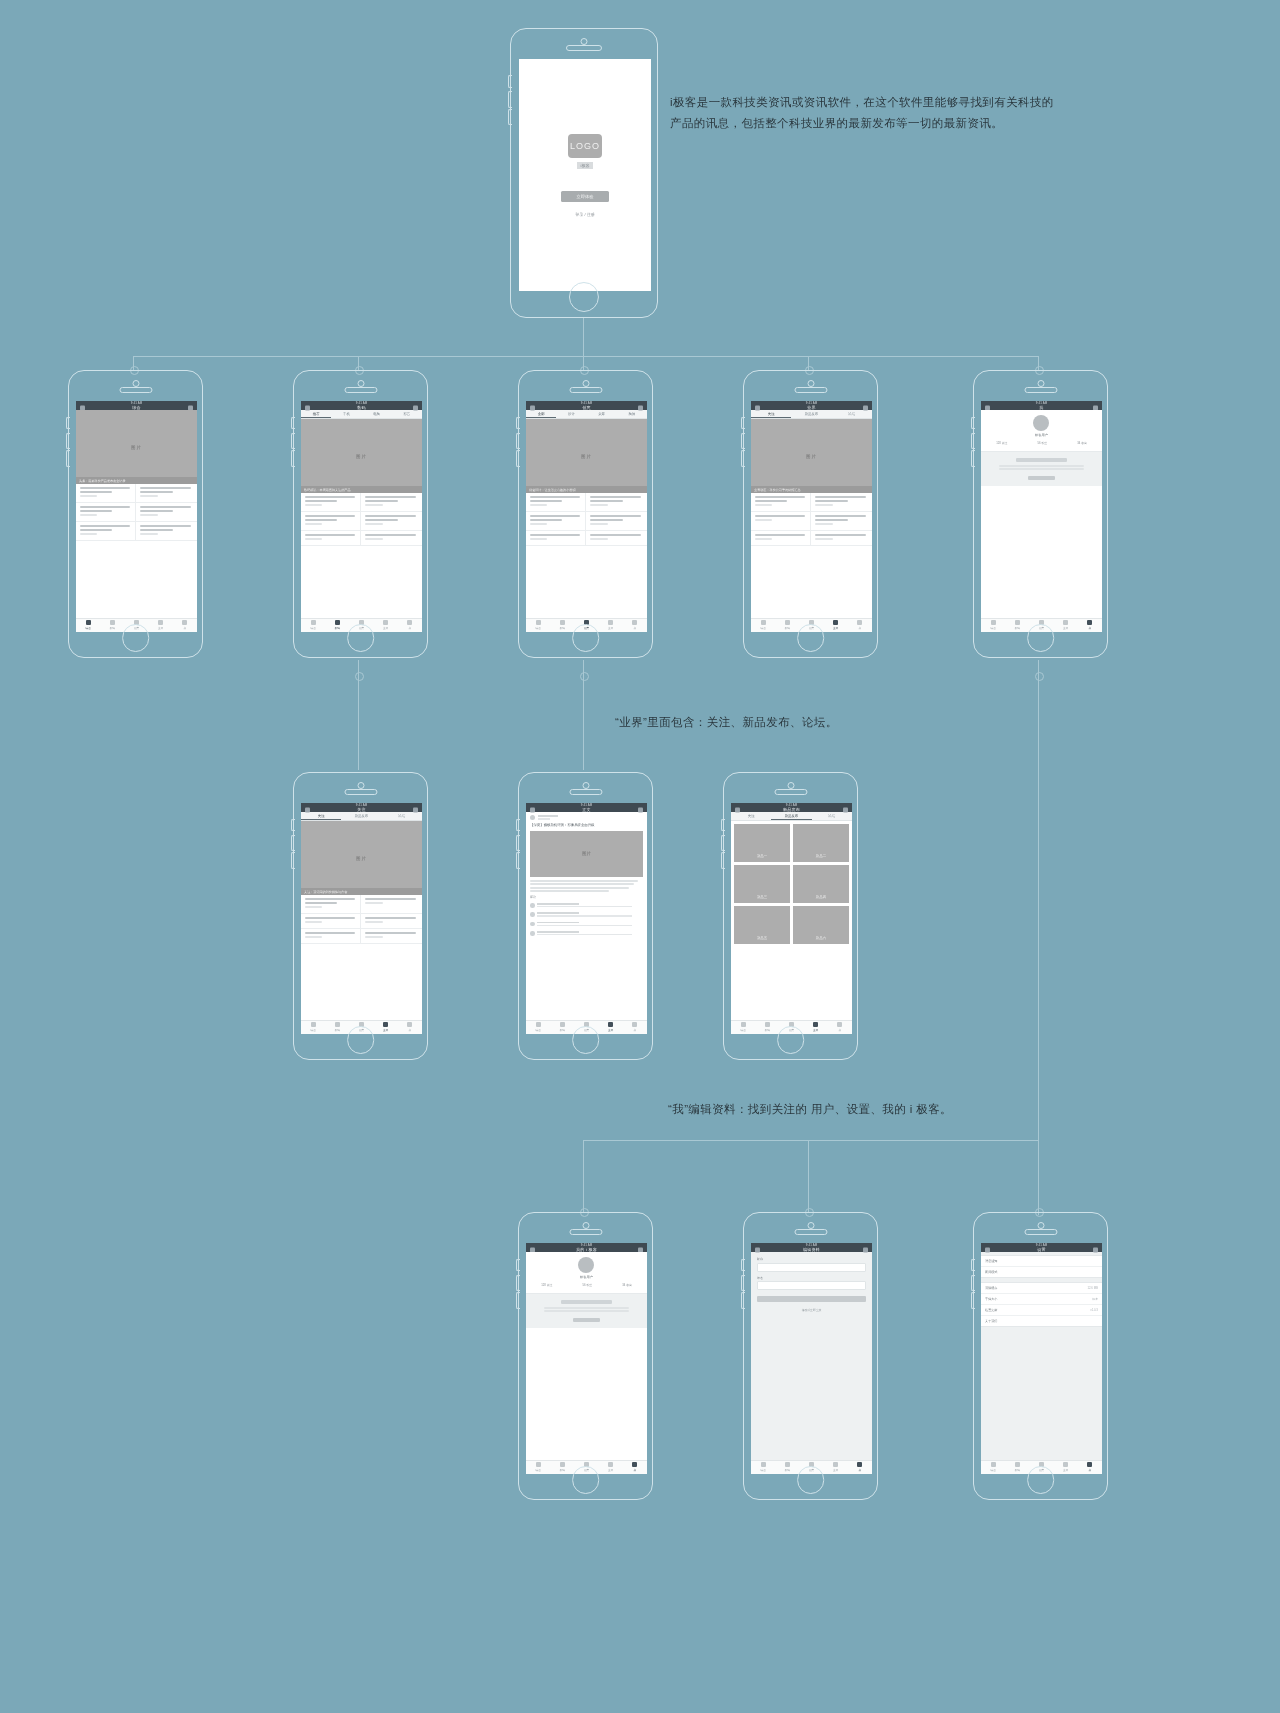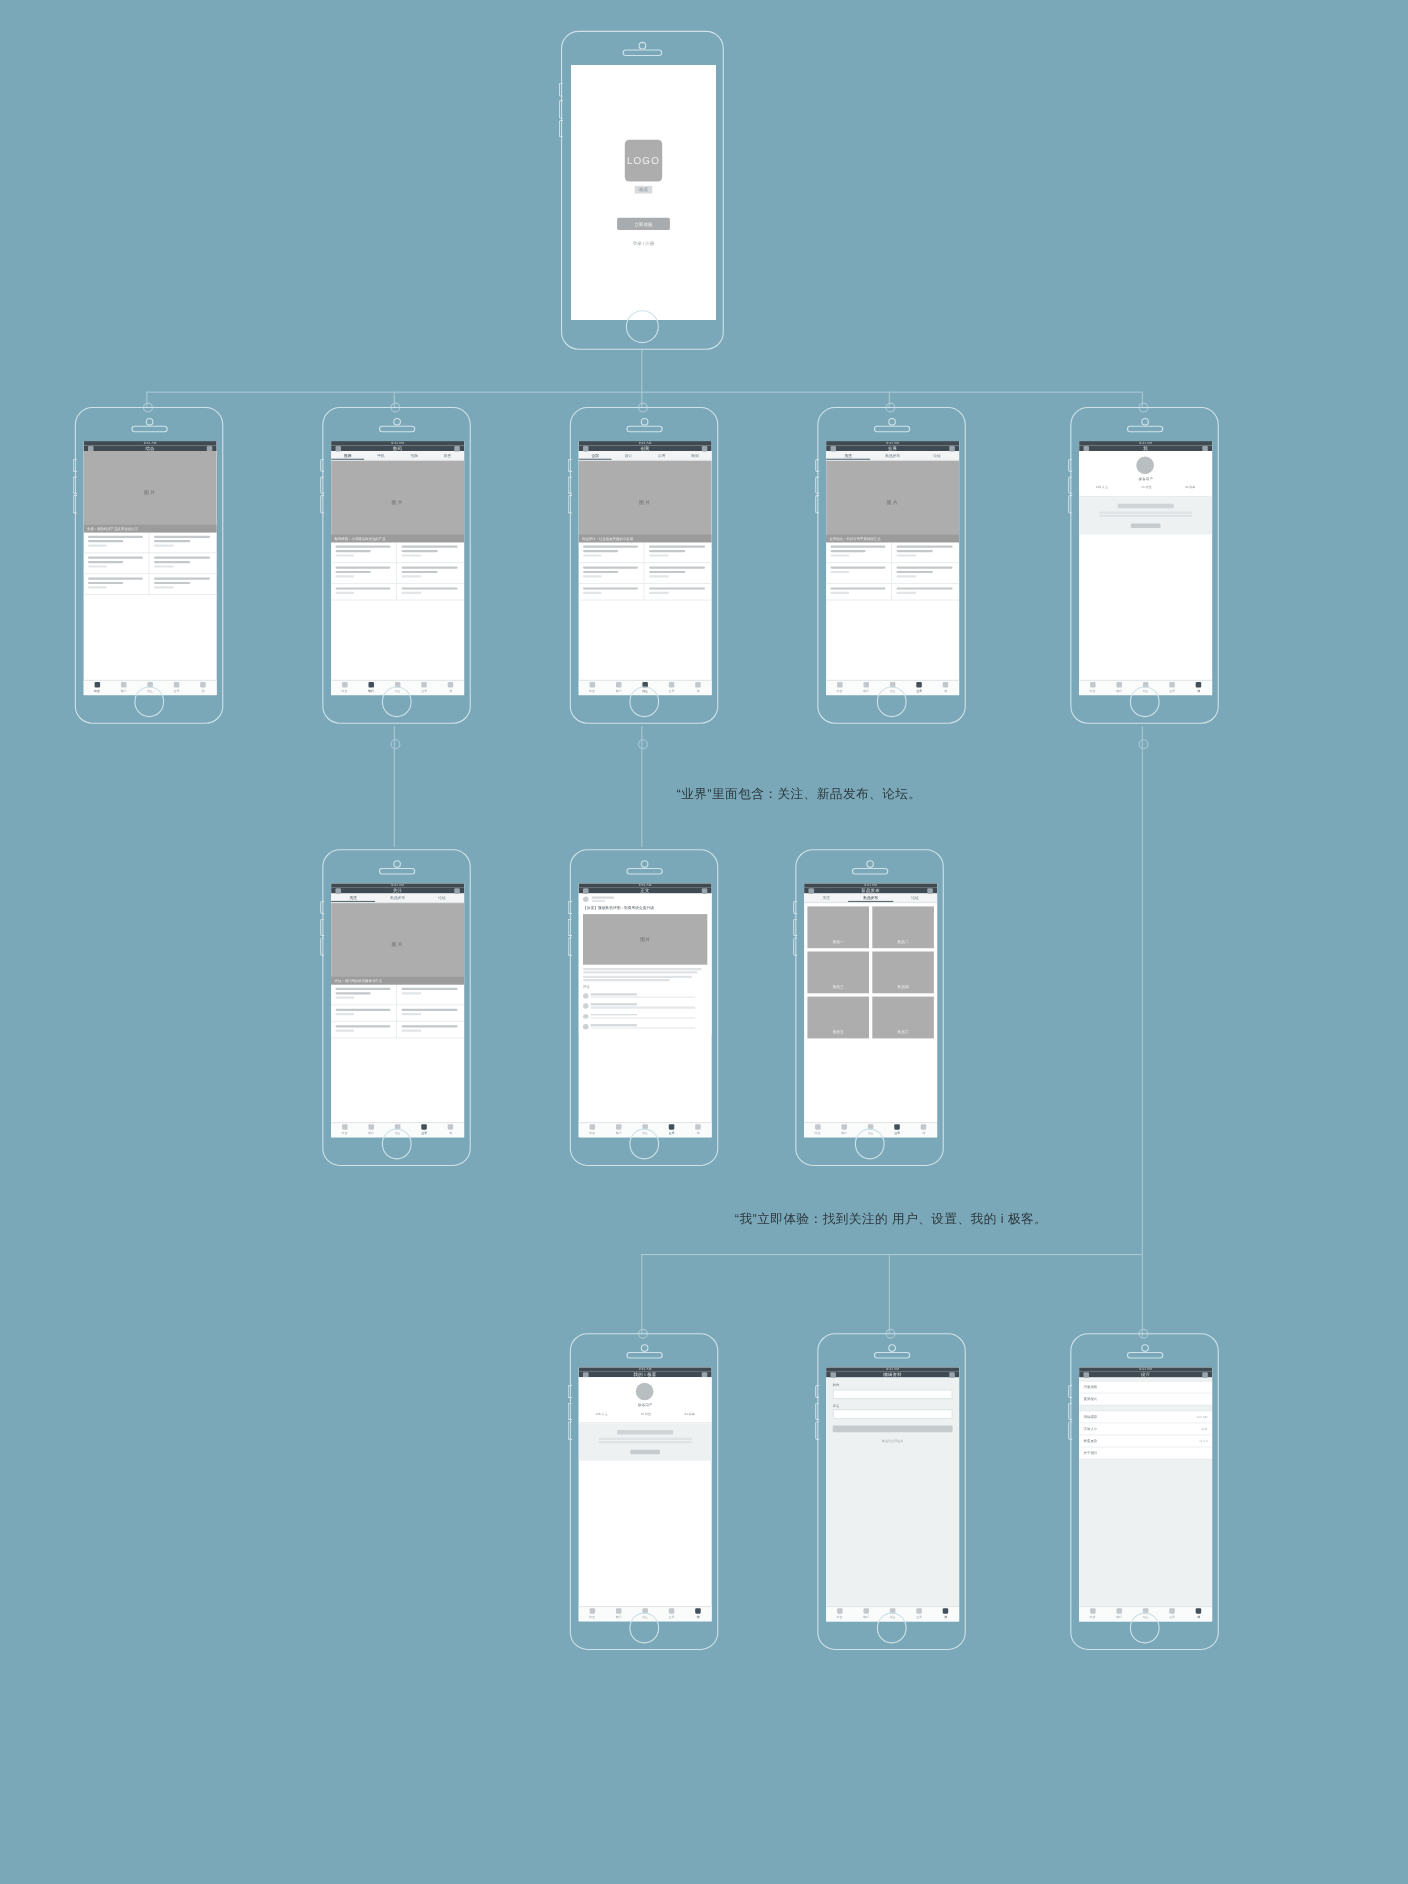--- a/index.html
+++ b/index.html
@@ -118,21 +118,21 @@
   }
   .tabbar .ti{flex:1;display:flex;flex-direction:column;align-items:center;justify-content:center;padding:1.5px 0;}
   .tabbar .ti .gl{width:5px;height:5px;background:#c2c8cb;border-radius:1px;}
   .tabbar .ti.on .gl{background:#43505a;}
   .tabbar .ti .tl{font-size:2.6px;color:#9aa2a7;margin-top:.8px;}
   .tabbar .ti.on .tl{color:#43505a;}
 
   
   .splash{width:100%;height:100%;display:flex;flex-direction:column;align-items:center;justify-content:center;background:#fff;}
   .splash .logo{
-    width:34px;height:38px;background:#adadad;border-radius:4px;
+    width:34px;height:24px;background:#adadad;border-radius:4px;
     display:flex;align-items:center;justify-content:center;
     color:#efefef;font-size:9px;letter-spacing:1px;
   }
   .splash .sub{font-size:4px;color:#8d9398;margin-top:4px;background:#d9dcde;padding:1px 4px;}
   .splash .cta{margin-top:22px;background:#a8acae;color:#f3f4f5;font-size:4.2px;padding:3px 16px;border-radius:1.5px;}
   .splash .foot{margin-top:10px;font-size:4px;color:#8d9398;}
 
   
   .profhead{
     width:100%;background:#ffffff;display:flex;flex-direction:column;
@@ -216,22 +216,24 @@
   <div class="ln v" style="left:1038px;top:660px;height:555px;"></div>
   <div class="node-dot" style="left:1035px;top:672px;"></div>
 
   <div class="ln h" style="left:583px;top:1140px;width:455px;"></div>
   <div class="ln v" style="left:583px;top:1140px;height:72px;"></div>
   <div class="ln v" style="left:808px;top:1140px;height:72px;"></div>
   <div class="node-dot" style="left:580px;top:1208px;"></div>
   <div class="node-dot" style="left:805px;top:1208px;"></div>
   <div class="node-dot" style="left:1035px;top:1208px;"></div>
 
+  <div class="ann" style="left:670px;top:92px;width:440px;">i极客是一款科技类资讯或资讯软件，在这个软件里能够寻找到有关科技的
+产品的讯息，包括整个科技业界的最新发布等一切的最新资讯。</div>
   <div class="ann" style="left:596px;top:712px;width:320px;margin-left:19px;">“业界”里面包含：关注、新品发布、论坛。</div>
-  <div class="ann" style="left:668px;top:1099px;width:360px;">“我”立即体验：找到关注的 用户、设置、我的 i 极客。</div>
+  <div class="ann" style="left:668px;top:1099px;width:360px;">“我”编辑资料：找到关注的 用户、设置、我的 i 极客。</div>
 
 <div class="phone" style="left: 510px; top: 28px; width: 148px; height: 290px;">
       <div class="cam" style="top:8.7px;"></div>
     <div class="spk" style="top:15.95px;width:34.04px;"></div>
     <div class="sidebtn" style="top:46.4px;height:10.15px;"></div>
     <div class="sidebtn" style="top:62.35px;height:14.5px;"></div>
     <div class="sidebtn" style="top:79.75px;height:14.5px;"></div>
     <div class="screen" style="left:7.769999999999996px;top:30.45px;width:132.46px;height:232px;">
         <div class="splash">
      <div class="logo">LOGO</div>

